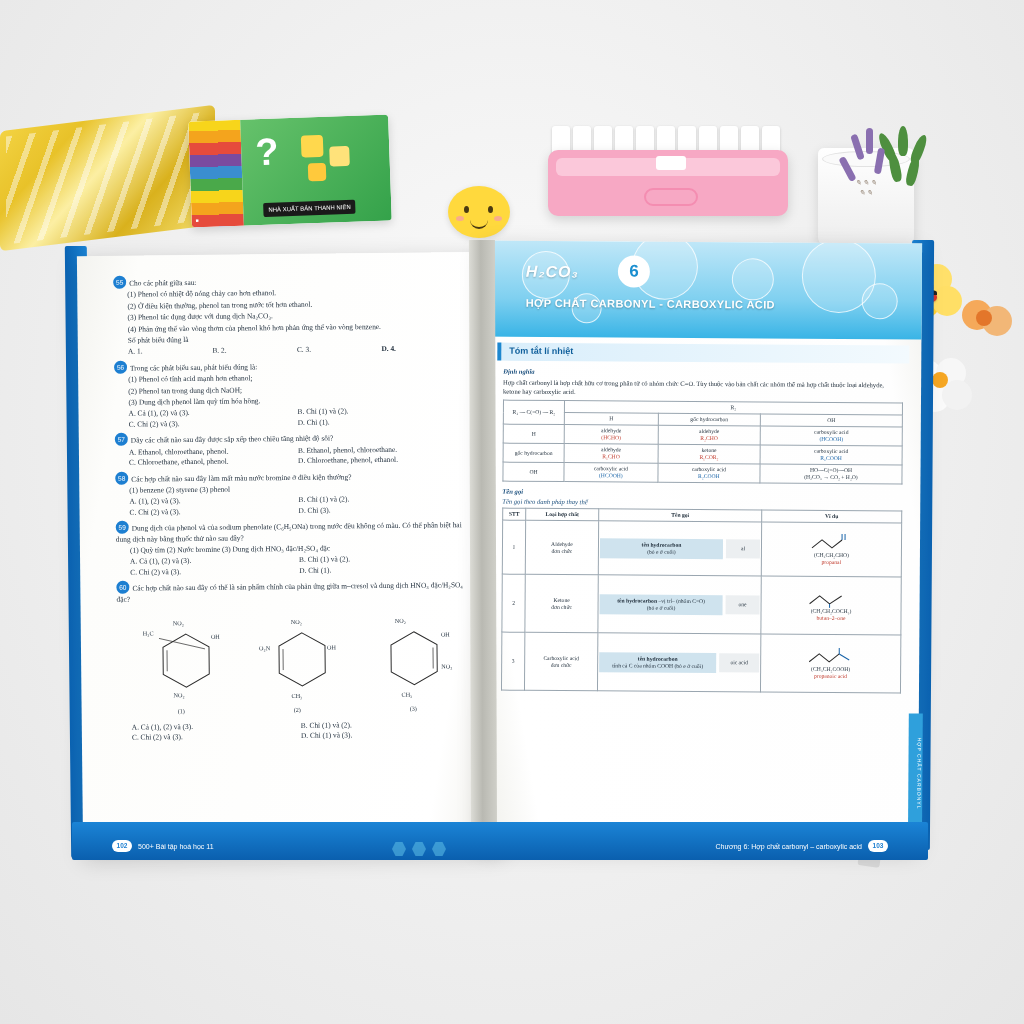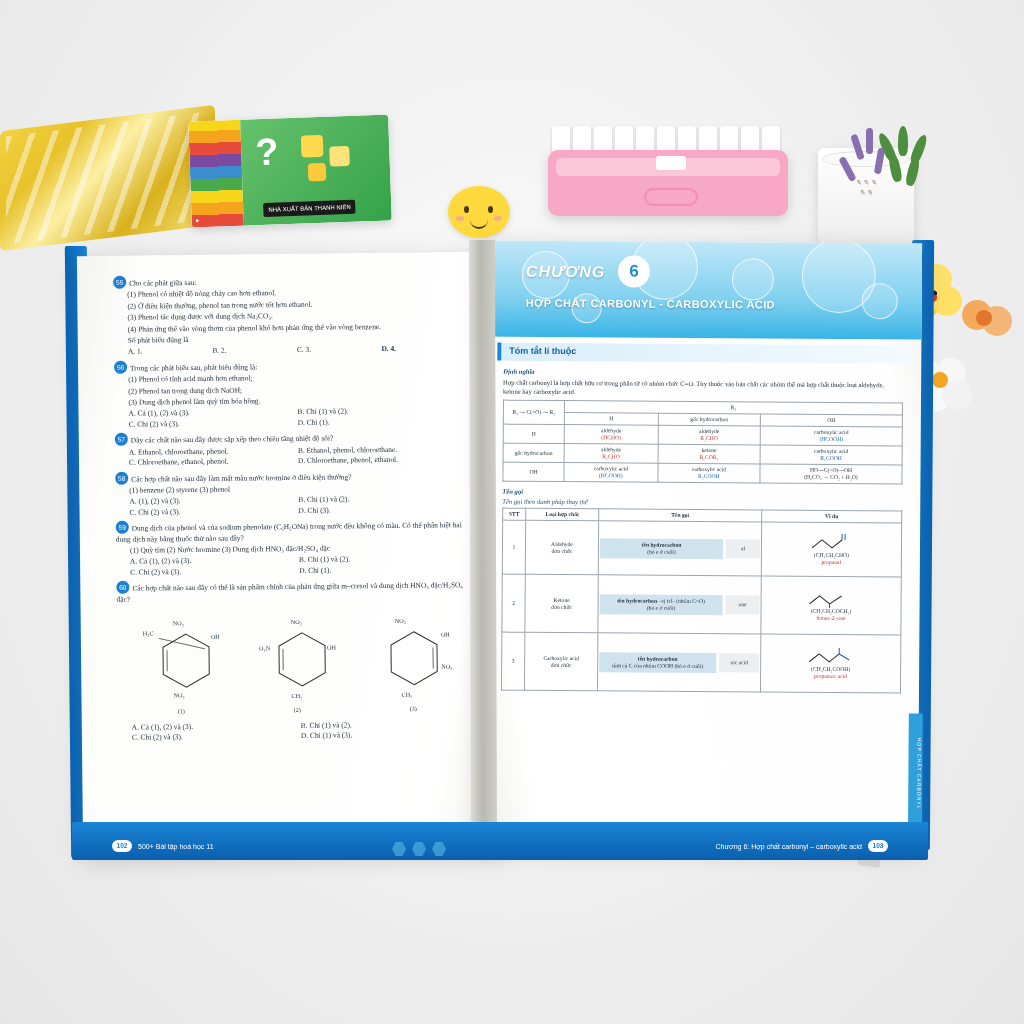--- a/index.html
+++ b/index.html
@@ -387,27 +387,27 @@
     </div>
 
     <div class="page right-page">
       <div class="chapbanner">
         <div class="bub" style="left:40px;top:10px;width:46px;height:46px"></div>
         <div class="bub" style="left:150px;top:-8px;width:64px;height:64px"></div>
         <div class="bub" style="left:250px;top:16px;width:40px;height:40px"></div>
         <div class="bub" style="left:320px;top:-4px;width:72px;height:72px"></div>
         <div class="bub" style="left:380px;top:40px;width:34px;height:34px"></div>
         <div class="bub" style="left:90px;top:52px;width:28px;height:28px"></div>
-        <div class="chaplabel">CHƯƠNG</div>
+        <div class="chaplabel">H₂CO₃</div>
         <div class="chapnum">6</div>
         <div class="chaptitle">HỢP CHẤT CARBONYL - CARBOXYLIC ACID</div>
       </div>
 
       <div class="secbar">
-        <span>Tóm tắt lí thuộc</span>
+        <span>Tóm tắt lí nhiệt</span>
       </div>
 
       <div class="rp">
         <p class="it" style="margin:0 0 2px 0">Định nghĩa</p>
         <p style="margin:0 0 4px 0">Hợp chất carbonyl là hợp chất hữu cơ trong phân tử có nhóm chức C=O. Tùy thuộc vào bản chất các nhóm thế mà hợp chất thuộc loại aldehyde, ketone hay carboxylic acid.</p>
 
         <table>
           <tbody>
               <tr>
             <td rowspan="2" style="width:58px">R₁ — C(=O) — R₂</td>

